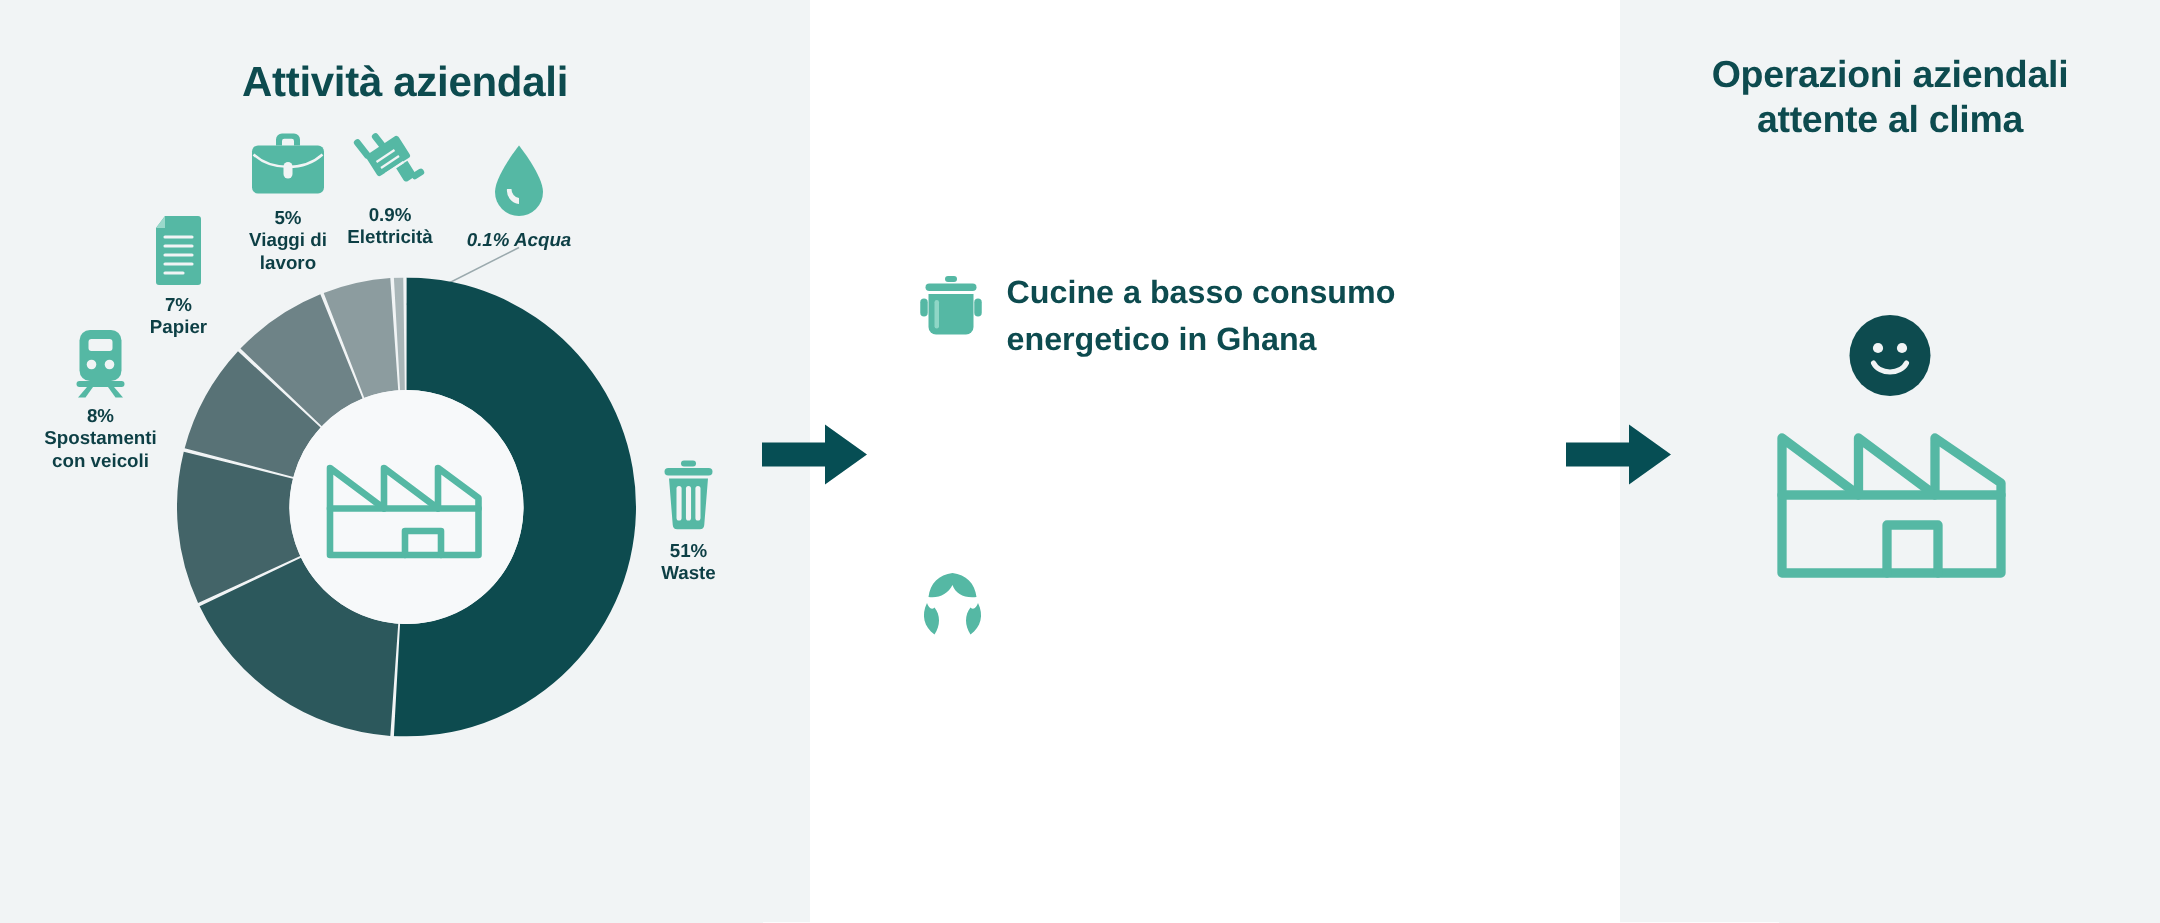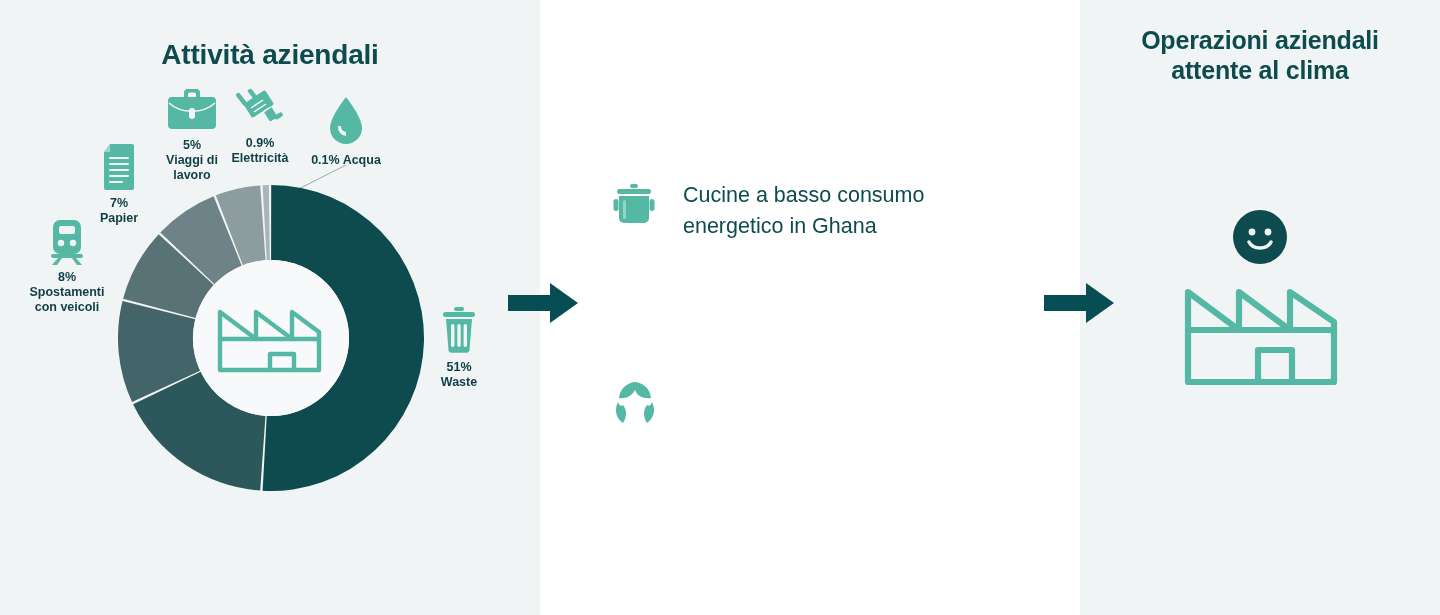--- a/index.html
+++ b/index.html
@@ -22,21 +22,21 @@
   .col-title {
     position: absolute;
     text-align: center;
     font-weight: bold;
     color: #0d4b4f;
     letter-spacing: -0.2px;
     line-height: 1.18;
   }
   #title-left  { left: 40px;  width: 460px; top: 38px; font-size: 28px; }
   #title-mid   { left: 580px; width: 460px; top: 38px; font-size: 25px; }
-  #title-right { left: 1100px;width: 320px; top: 26px; font-size: 25px; }
+  #title-right { left: 1100px;width: 320px; top: 36px; font-size: 25px; }
 
   
   #donut-wrap {
     position: absolute; left: 118px; top: 185px;
     width: 306px; height: 306px;
   }
   #donut-svg { display: block; }
   #donut-hub {
     position: absolute; left: 75px; top: 75px;
     width: 156px; height: 156px;
@@ -62,21 +62,22 @@
     stroke: #9aa9ad;
     stroke-width: 1;
     fill: none;
   }
 
   
   .project-row {
     position: absolute;
     display: flex;
     align-items: flex-start;
-    gap: 28px;
+    gap: 16px;
+    font-weight: bold;
   }
   .project-icon { flex: 0 0 auto; width: 42px; }
   .project-text {
     font-size: 21.5px;
     color: #0d4b4f;
     line-height: 1.42;
     max-width: 345px;
   }
 
   
@@ -130,21 +131,21 @@
       <div>0.9%</div>
       <div>Elettricità</div>
     </div>
   </div>
 
   <div class="chart-item" style="left:300px; top:95px; width:92px;">
     <svg class="chart-icon" width="42" height="52" viewBox="0 0 42 52">
       <path d="M21 2 C21 2 5 22 5 33 a16 16 0 0 0 32 0 C37 22 21 2 21 2 z" fill="#55b8a4"></path>
       <path d="M13 31 a9 9 0 0 0 8 10 l0-4 a6 6 0 0 1-5-6 z" fill="#f1f4f5"></path>
     </svg>
-    <div class="chart-label" style="position:static; margin-top:6px;">
+    <div class="chart-label" style="position:static; margin-top:6px;font-style:italic;">
       <div>0.1% Acqua</div>
     </div>
   </div>
 
   <svg class="leader" style="left:268px; top:163px;" width="80" height="42" viewBox="0 0 80 42">
     <line x1="78" y1="2" x2="3" y2="40" stroke="#9aa9ad" stroke-width="1"></line>
   </svg>
 
   <div class="chart-item" style="left:83px; top:142px; width:72px;">
     <svg class="chart-icon" width="40" height="50" viewBox="0 0 40 50">

